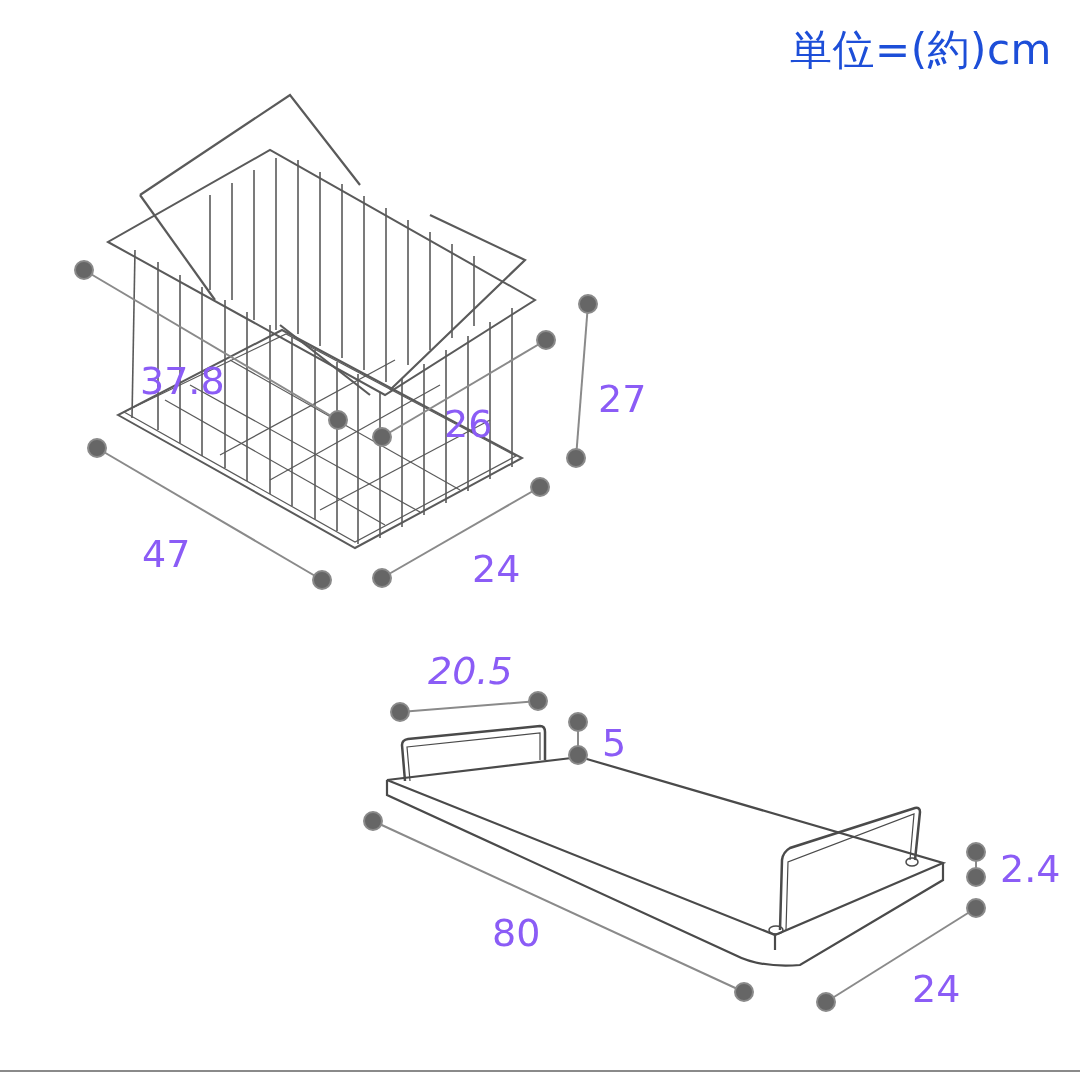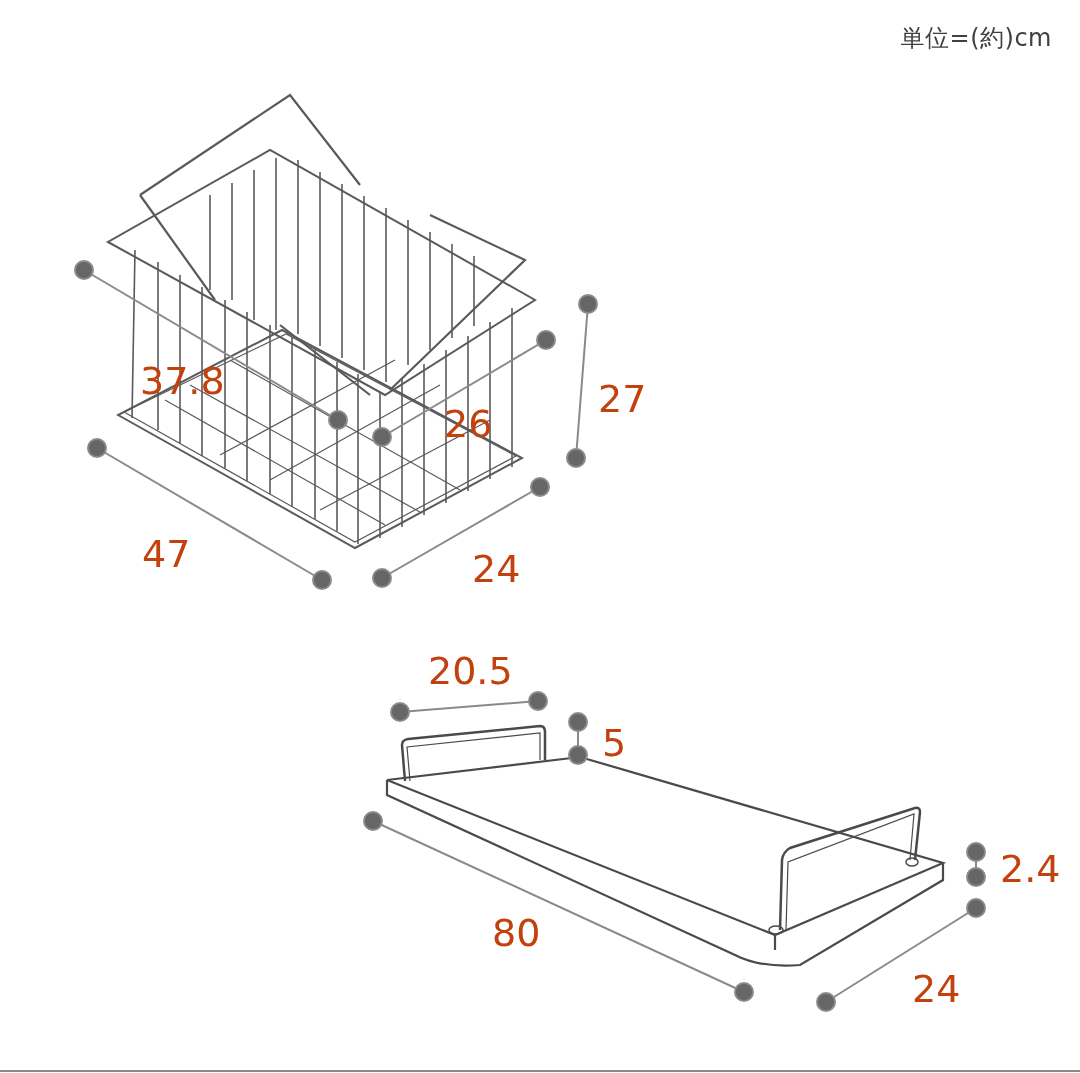--- a/index.html
+++ b/index.html
@@ -1,21 +1,21 @@
 <!DOCTYPE html>
 <html><head>
   <meta charset="utf-8">
   <style>
     html, body { margin: 0; padding: 0; background: #ffffff; }
     body { width: 1080px; height: 1073px; position: relative; overflow: hidden;
            font-family: "DejaVu Sans", sans-serif; color: #6b6b6b; }
-    .unit { position: absolute; top: 22px; right: 28px; font-size: 24px; color: #404040;
+    .unit { position: absolute; top: 22px; right: 28px; font-size: 42px; color: #1d4ed8;
             letter-spacing: 0.5px; font-family: "DejaVu Sans", sans-serif; }
     svg.diagram { position: absolute; left: 0; top: 0; }
-    .dimlabel { position: absolute; font-size: 38px; color: #c2410c;
+    .dimlabel { position: absolute; font-size: 38px; color: #8b5cf6;
                 font-family: "DejaVu Sans", sans-serif; line-height: 1; }
     .bottom-rule { position: absolute; left: 0; right: 0; bottom: 1px; height: 2px; background: #8a8a8a; }
   </style>
 </head>
 <body>
 
 <div class="unit">単位=(約)cm</div>
 
 <svg class="diagram" width="1080" height="1073" viewBox="0 0 1080 1073">
 
@@ -129,19 +129,19 @@
     <circle cx="826" cy="1002" r="9"></circle>
   </g>
 </svg>
 
 <div class="dimlabel" style="left:140px;top:362px;">37.8</div>
 <div class="dimlabel" style="left:444px;top:405px;">26</div>
 <div class="dimlabel" style="left:598px;top:380px;">27</div>
 <div class="dimlabel" style="left:142px;top:535px;">47</div>
 <div class="dimlabel" style="left:472px;top:550px;">24</div>
 
-<div class="dimlabel" style="left:428px;top:652px;">20.5</div>
+<div class="dimlabel" style="left:428px;top:652px;font-style:italic;">20.5</div>
 <div class="dimlabel" style="left:602px;top:724px;">5</div>
 <div class="dimlabel" style="left:1000px;top:850px;">2.4</div>
 <div class="dimlabel" style="left:492px;top:914px;">80</div>
 <div class="dimlabel" style="left:912px;top:970px;">24</div>
 
 <div class="bottom-rule"></div>
 
 </body></html>

